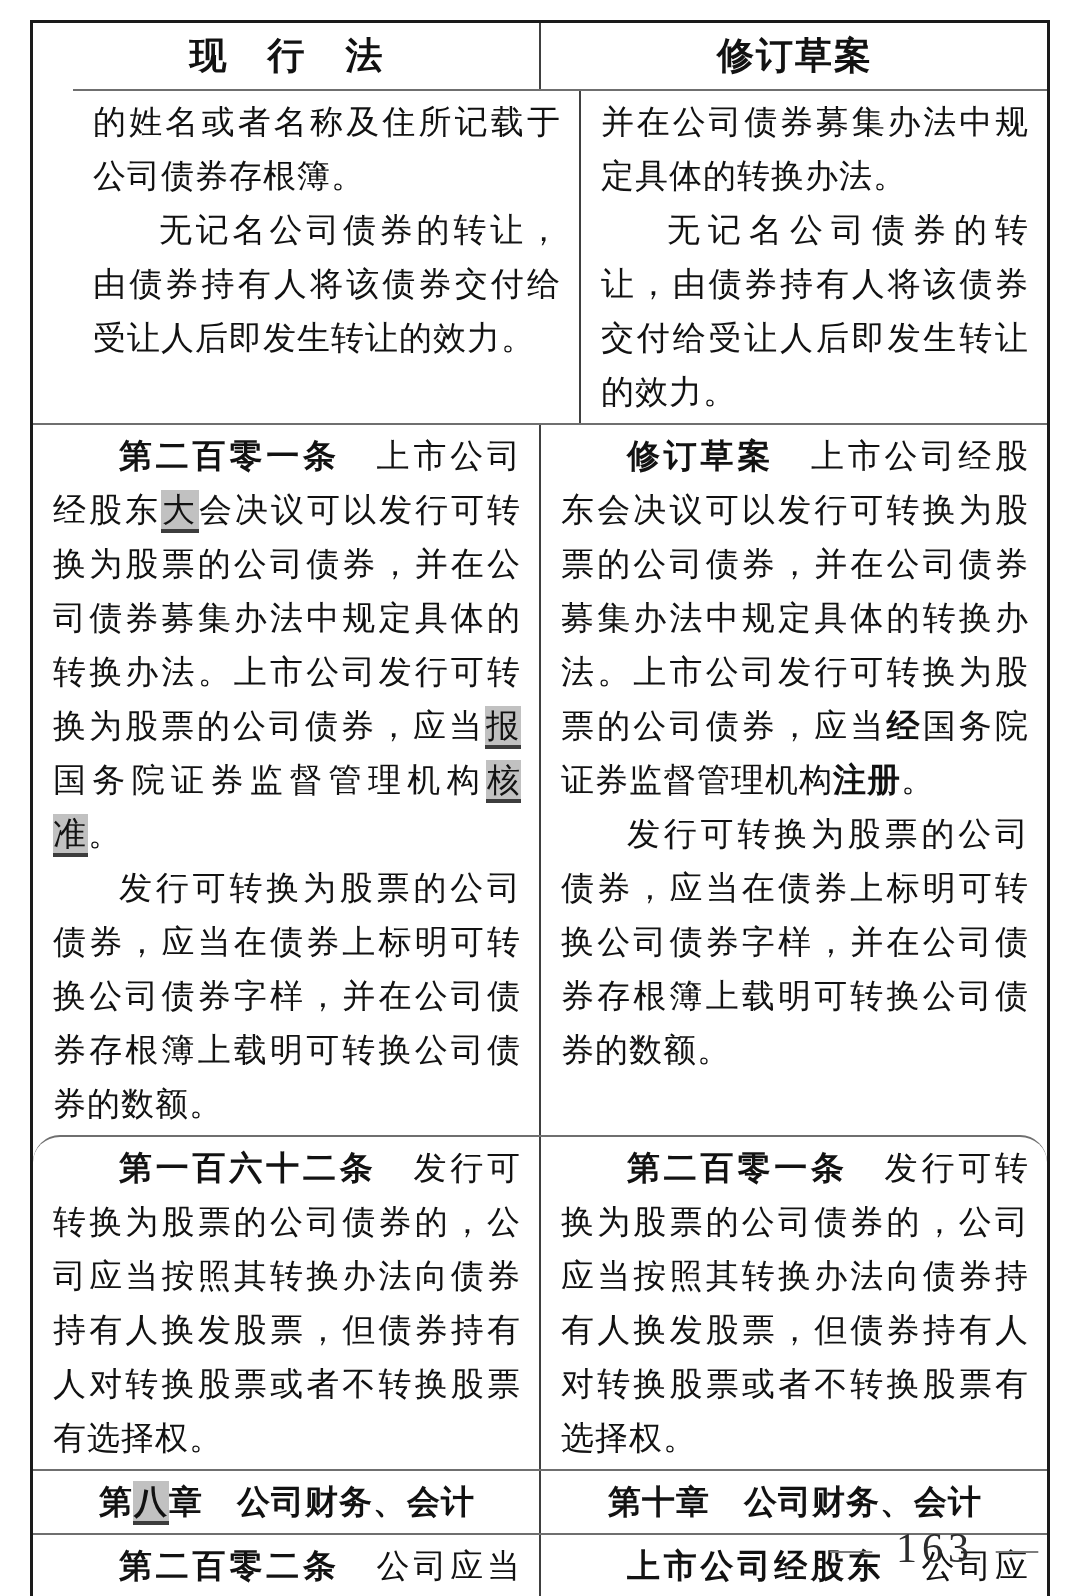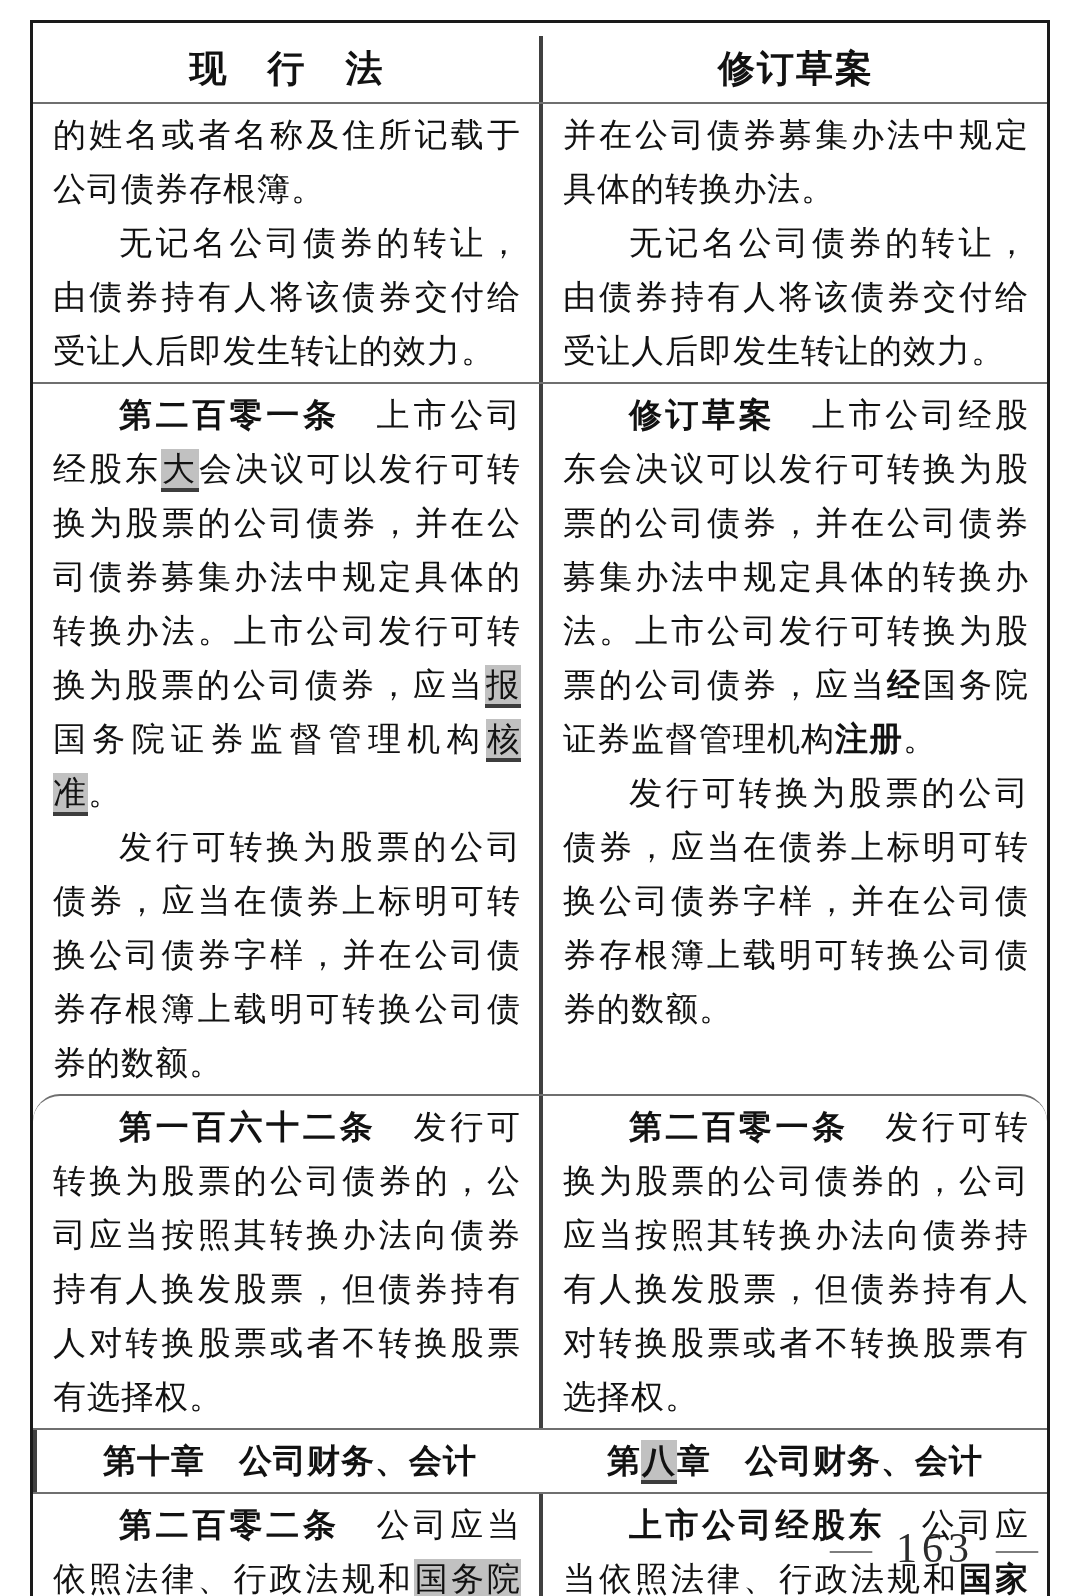--- a/index.html
+++ b/index.html
@@ -19,28 +19,28 @@
   }
   .law-table{
     position:absolute;left:30px;top:20px;width:1020px;min-height:1488px;
     border:3px solid var(--border-outer);
     background:var(--page-bg);
   }
   .t-row{display:flex;align-items:stretch;}
   .t-row + .t-row{border-top:2px solid var(--border-inner);}
   .cell{padding:4px 18px 4px 20px;}
   .cell.left{width:506px;flex:0 0 506px;}
-  .cell.right{flex:1;border-left:4px solid #404040;}
-  .header-row{min-height:66px;margin-top:13px;}
+  .cell.right{flex:1;border-left:2px solid #404040;}
+  .header-row{min-height:66px;}
   .header-cell{
     display:flex;align-items:center;justify-content:center;
     font-family:"Liberation Sans","DejaVu Sans",sans-serif;
     font-weight:700;font-size:37px;letter-spacing:2px;
   }
-  .r-cont{min-height:264px;}
+  .r-cont{min-height:264px;margin-left:40px;}
   .r-a161{min-height:584px;}
   .r-a162{min-height:272px;border-radius:27px;}
   .r-chap{min-height:64px;}
   .r-a163{min-height:216px;}
   .chapter-cell{
     display:flex;align-items:center;justify-content:center;
     font-size:36px;line-height:1.2;
   }
   .para{
     font-size:33px;line-height:54px;
@@ -110,25 +110,25 @@
   <div class="t-row r-a162">
     <div class="cell left">
       <p class="para indent"><span class="seg-bold">第一百六十二条</span><span class="seg-normal">　发行可转换为股票的公司债券的，公司应当按照其转换办法向债券持有人换发股票，但债券持有人对转换股票或者不转换股票有选择权。</span></p>
     </div>
     <div class="cell right">
       <p class="para indent"><span class="seg-bold">第二百零一条</span><span class="seg-normal">　发行可转换为股票的公司债券的，公司应当按照其转换办法向债券持有人换发股票，但债券持有人对转换股票或者不转换股票有选择权。</span></p>
     </div>
   </div>
 
   <div class="t-row r-chap">
+    <div class="cell left chapter-cell">
+      <p class="para chapter"><span class="seg-bold">第</span><span class="seg-highlight-bold">八</span><span class="seg-bold">章　公司财务、会计</span></p>
+    </div>
     <div class="cell right chapter-cell">
       <p class="para chapter"><span class="seg-bold">第十章　公司财务、会计</span></p>
-    </div>
-    <div class="cell left chapter-cell">
-      <p class="para chapter"><span class="seg-bold">第</span><span class="seg-highlight-bold">八</span><span class="seg-bold">章　公司财务、会计</span></p>
     </div>
   </div>
 
   <div class="t-row r-a163">
     <div class="cell left">
       <p class="para indent"><span class="seg-bold">第二百零二条</span><span class="seg-normal">　公司应当依照法律、行政法规和</span><span class="seg-highlight">国务院财政部门的规定</span></p>
     </div>
     <div class="cell right">
       <p class="para indent"><span class="seg-bold">上市公司经股东</span><span class="seg-normal">　公司应当依照法律、行政法规和</span><span class="seg-bold">国家统一的会计制度</span></p>
     </div>

